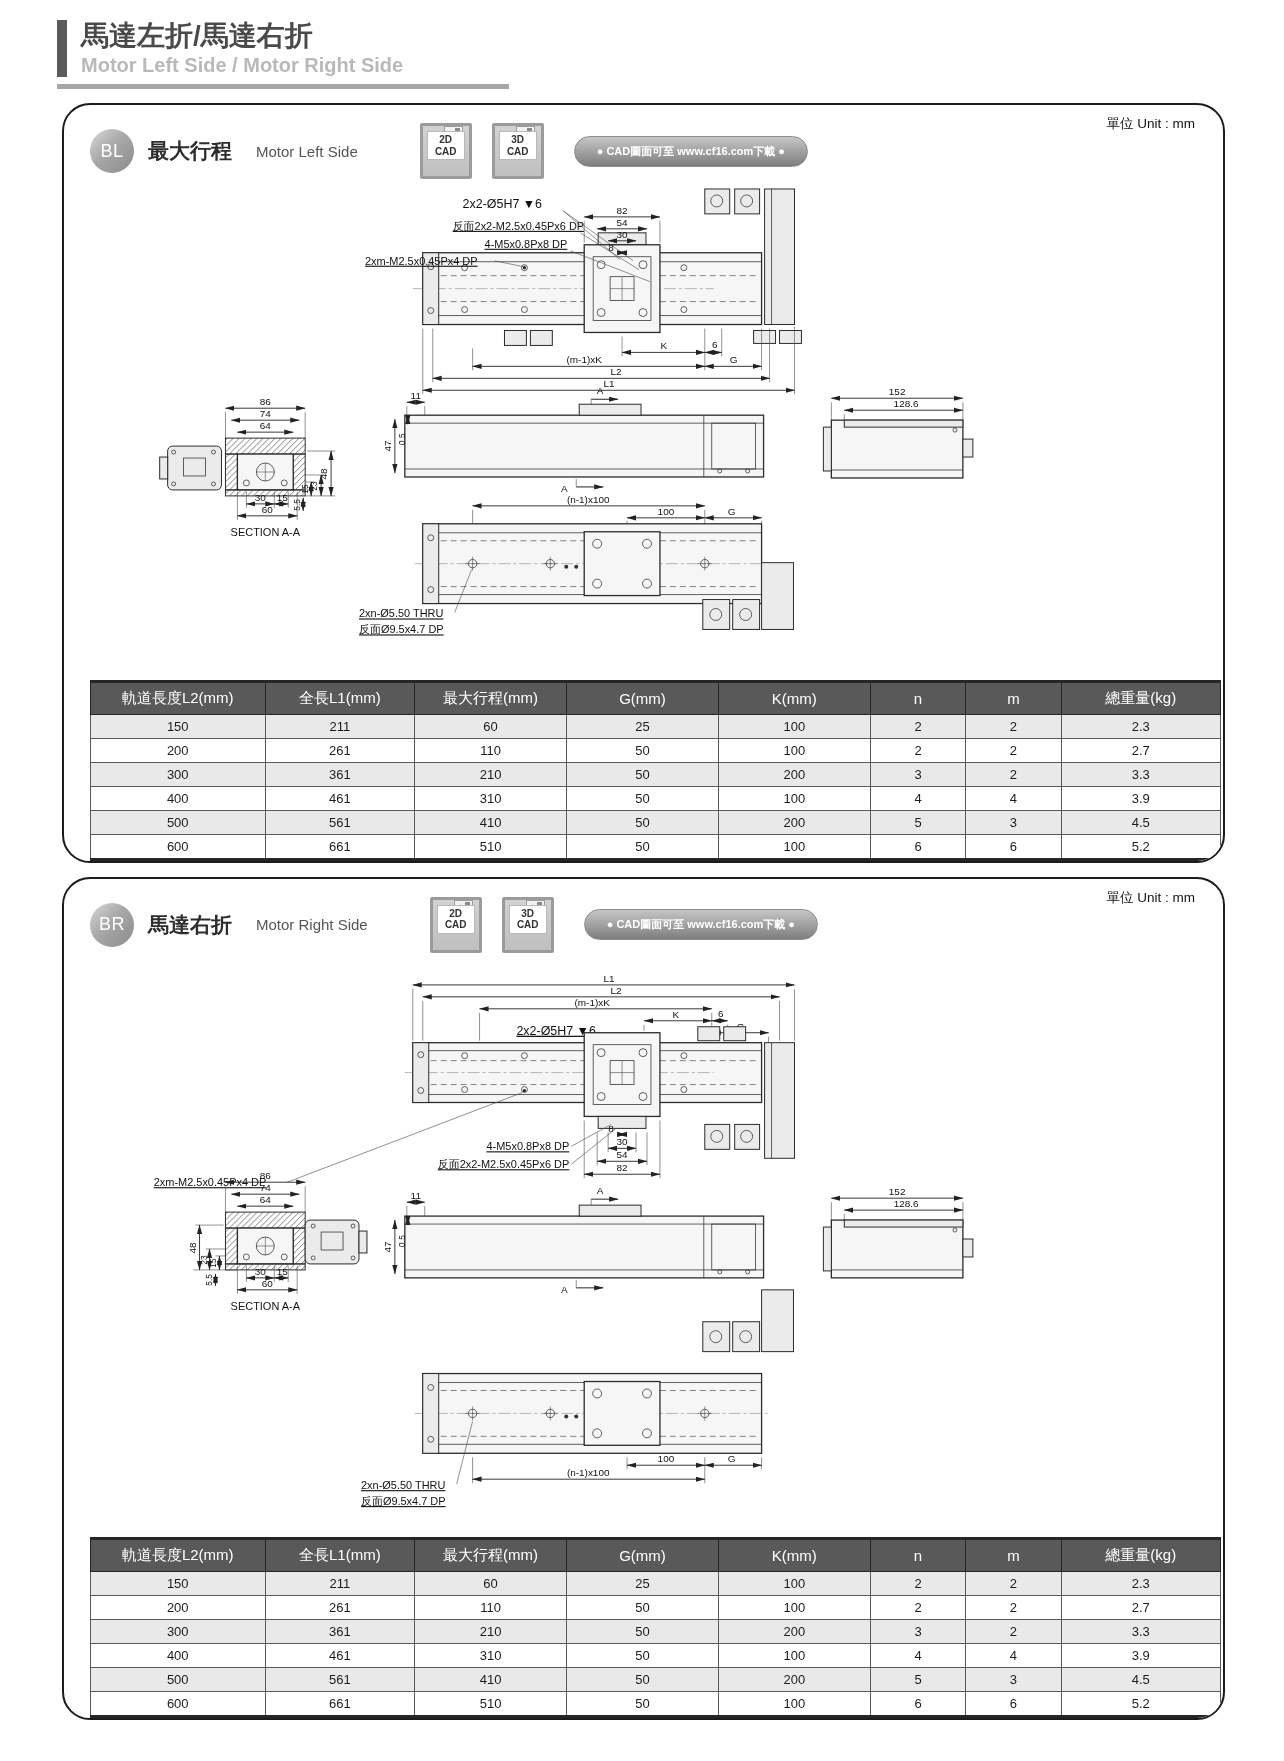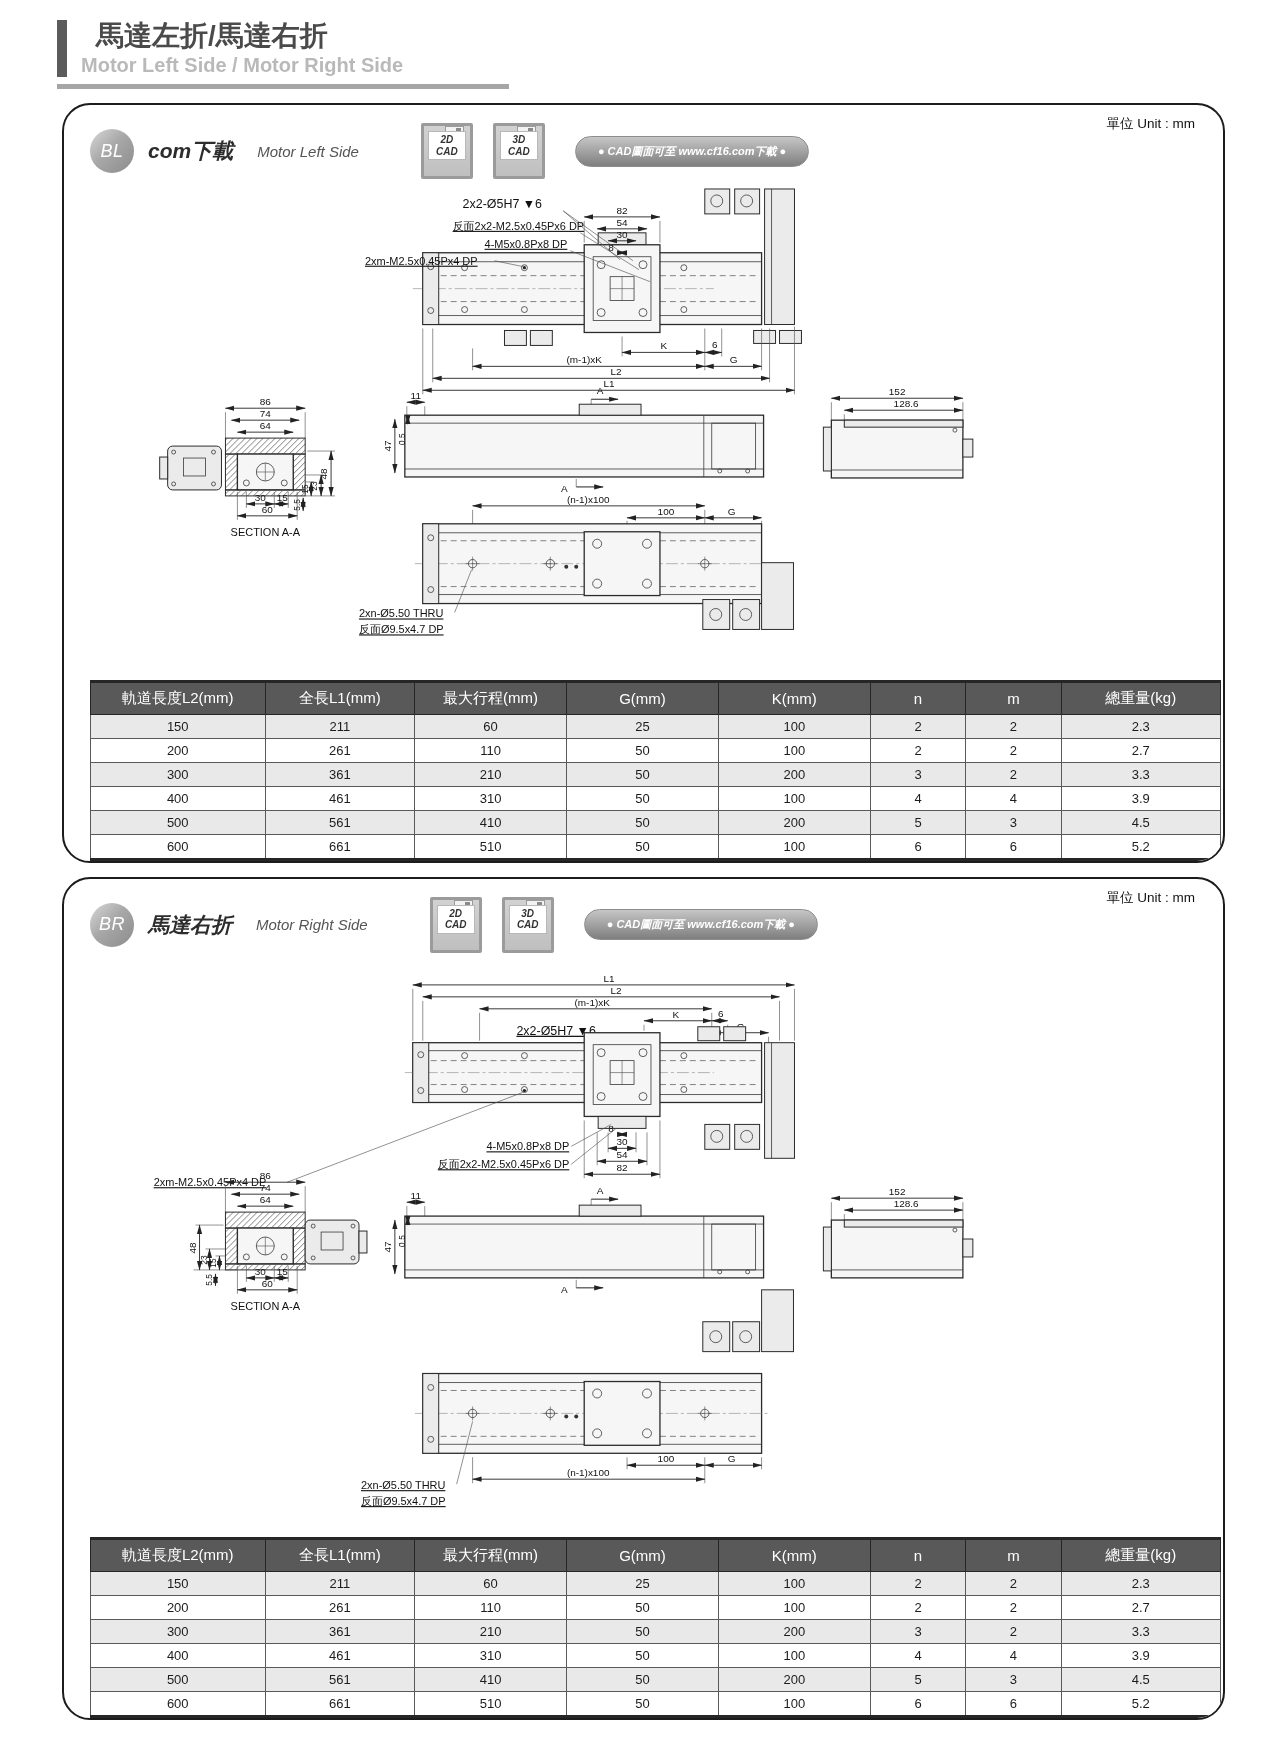--- a/index.html
+++ b/index.html
@@ -2,29 +2,29 @@
 <html><head>
 <meta charset="utf-8">
 <style>
   html,body { margin:0; padding:0; background:#fff; }
   body { width:1284px; font-family:"Liberation Sans", sans-serif; color:#222; }
 
   
   .page-header { padding:20px 0 0 57px; }
   .title-row { display:flex; align-items:stretch; gap:14px; }
   .title-accent-bar { width:10px; background:#5b5b5b; }
-  .page-title-zh { font-size:28px; font-weight:bold; color:#4a4a4a; line-height:1.15;margin-left:15px; }
+  .page-title-zh { font-size:28px; font-weight:bold; color:#4a4a4a; line-height:1.15; }
   .page-title-en { font-size:20px; font-weight:bold; color:#b9b9b9; margin-top:2px; }
   .header-rule { height:5px; background:#a6a6a6; width:452px; margin-top:7px; }
 
   
   .panel { position:relative; margin:14px 59px 0 62px; border:2px solid #1c1c1c;
            border-radius:28px; background:#fff; overflow:hidden; }
   .unit-label { position:absolute; top:10px; right:28px; font-size:13.5px; color:#111; }
-  .panel-head { display:flex; align-items:center; padding:18px 24px 2px 26px;font-style:italic; }
+  .panel-head { display:flex; align-items:center; padding:18px 24px 2px 26px; }
   .badge { width:44px; height:44px; border-radius:50%; flex:0 0 auto;
            background:linear-gradient(135deg,#d9d9d9 0%,#a8a8a8 45%,#8b8b8b 100%);
            color:#fff; display:flex; align-items:center; justify-content:center;
            font-size:18px; letter-spacing:.5px; }
   .panel-title-zh { font-size:21px; font-weight:bold; color:#2d2d2d; margin-left:14px; }
   .panel-title-en { font-size:15px; color:#555; margin-left:24px; }
   .cad-group { display:flex; gap:20px; margin-left:62px; }
   .cad-icon { position:relative; width:46px; height:50px; cursor:pointer;
               background:linear-gradient(#d2d2d2,#bfbfbf); border:3px solid #9b9b9b; border-radius:2px; }
   .floppy-shutter { position:absolute; top:0; right:6px; width:17px; height:13px;
@@ -87,21 +87,21 @@
         <div class="page-title-en">Motor Left Side / Motor Right Side</div>
       </div>
     </div>
     <div class="header-rule"></div>
   </header>
 
   <section class="panel" id="panel-bl">
     <div class="unit-label">單位 Unit : mm</div>
     <div class="panel-head">
       <div class="badge">BL</div>
-      <div class="panel-title-zh">com下載</div>
+      <div class="panel-title-zh">最大行程</div>
       <div class="panel-title-en">Motor Left Side</div>
       <div class="cad-group">
         <div class="cad-icon">
           <div class="floppy-shutter"></div>
           <div class="floppy-label">
             <span>2D</span>
             <span>CAD</span>
           </div>
         </div>
         <div class="cad-icon">

